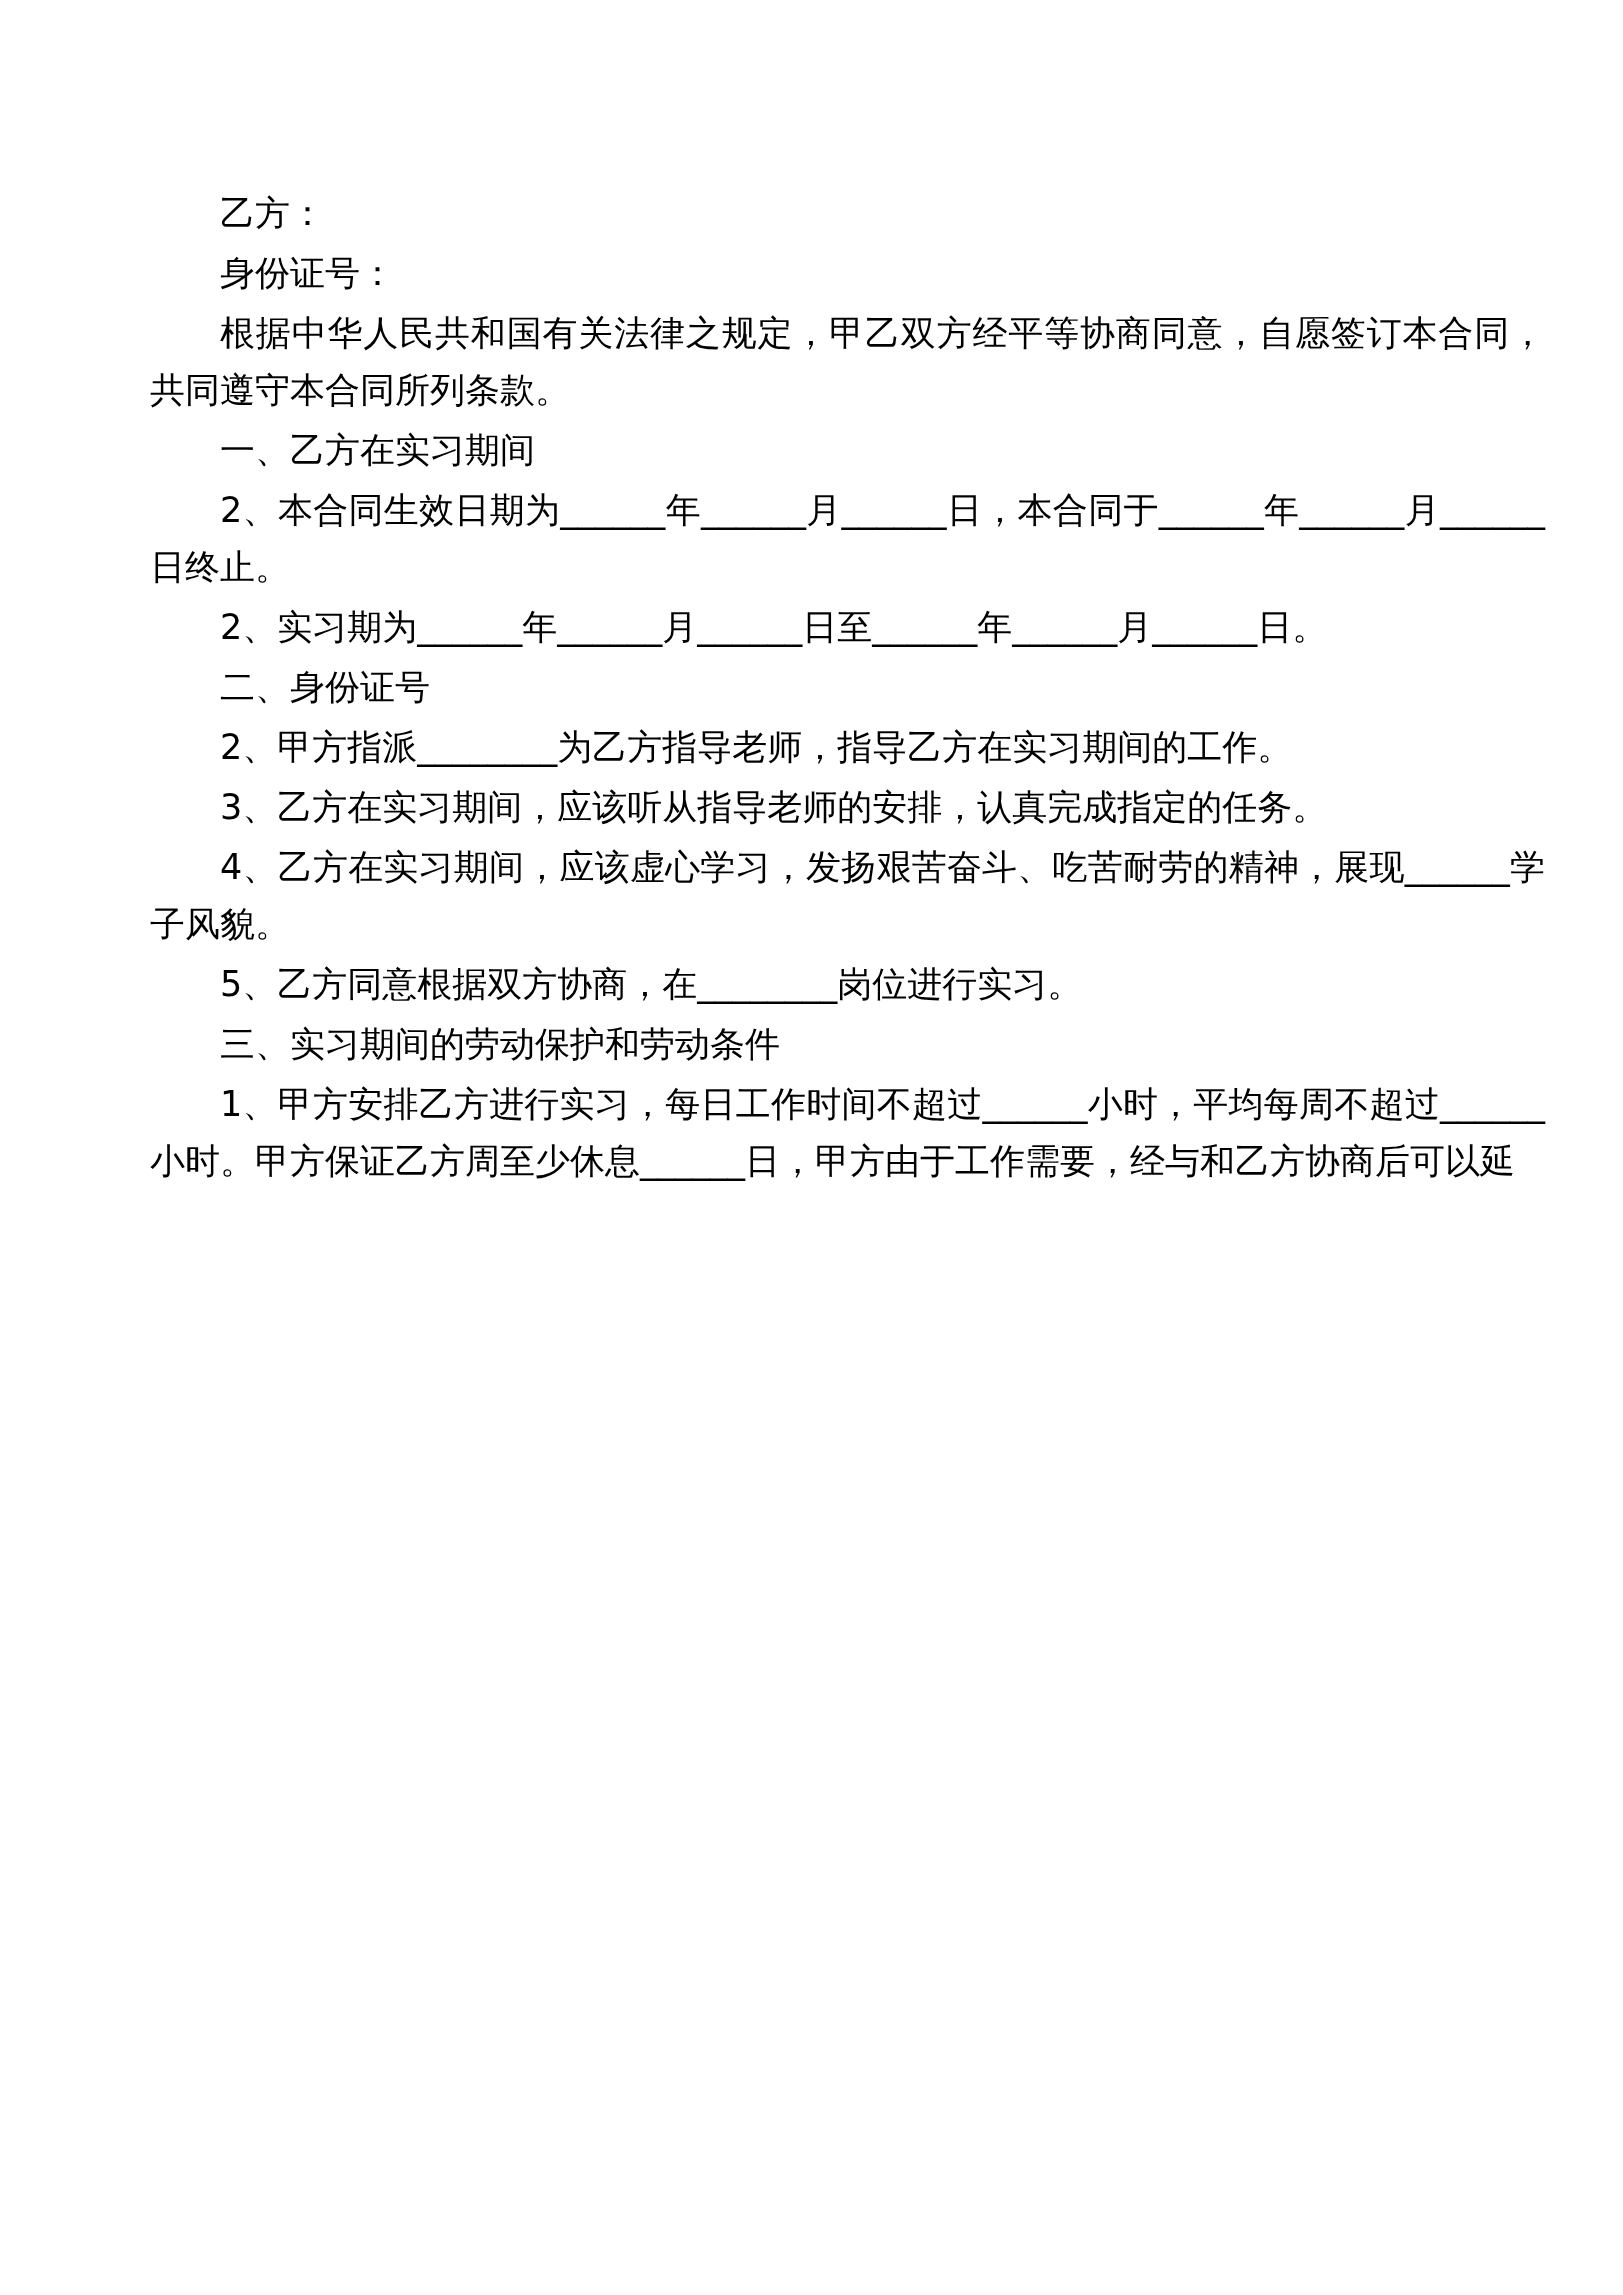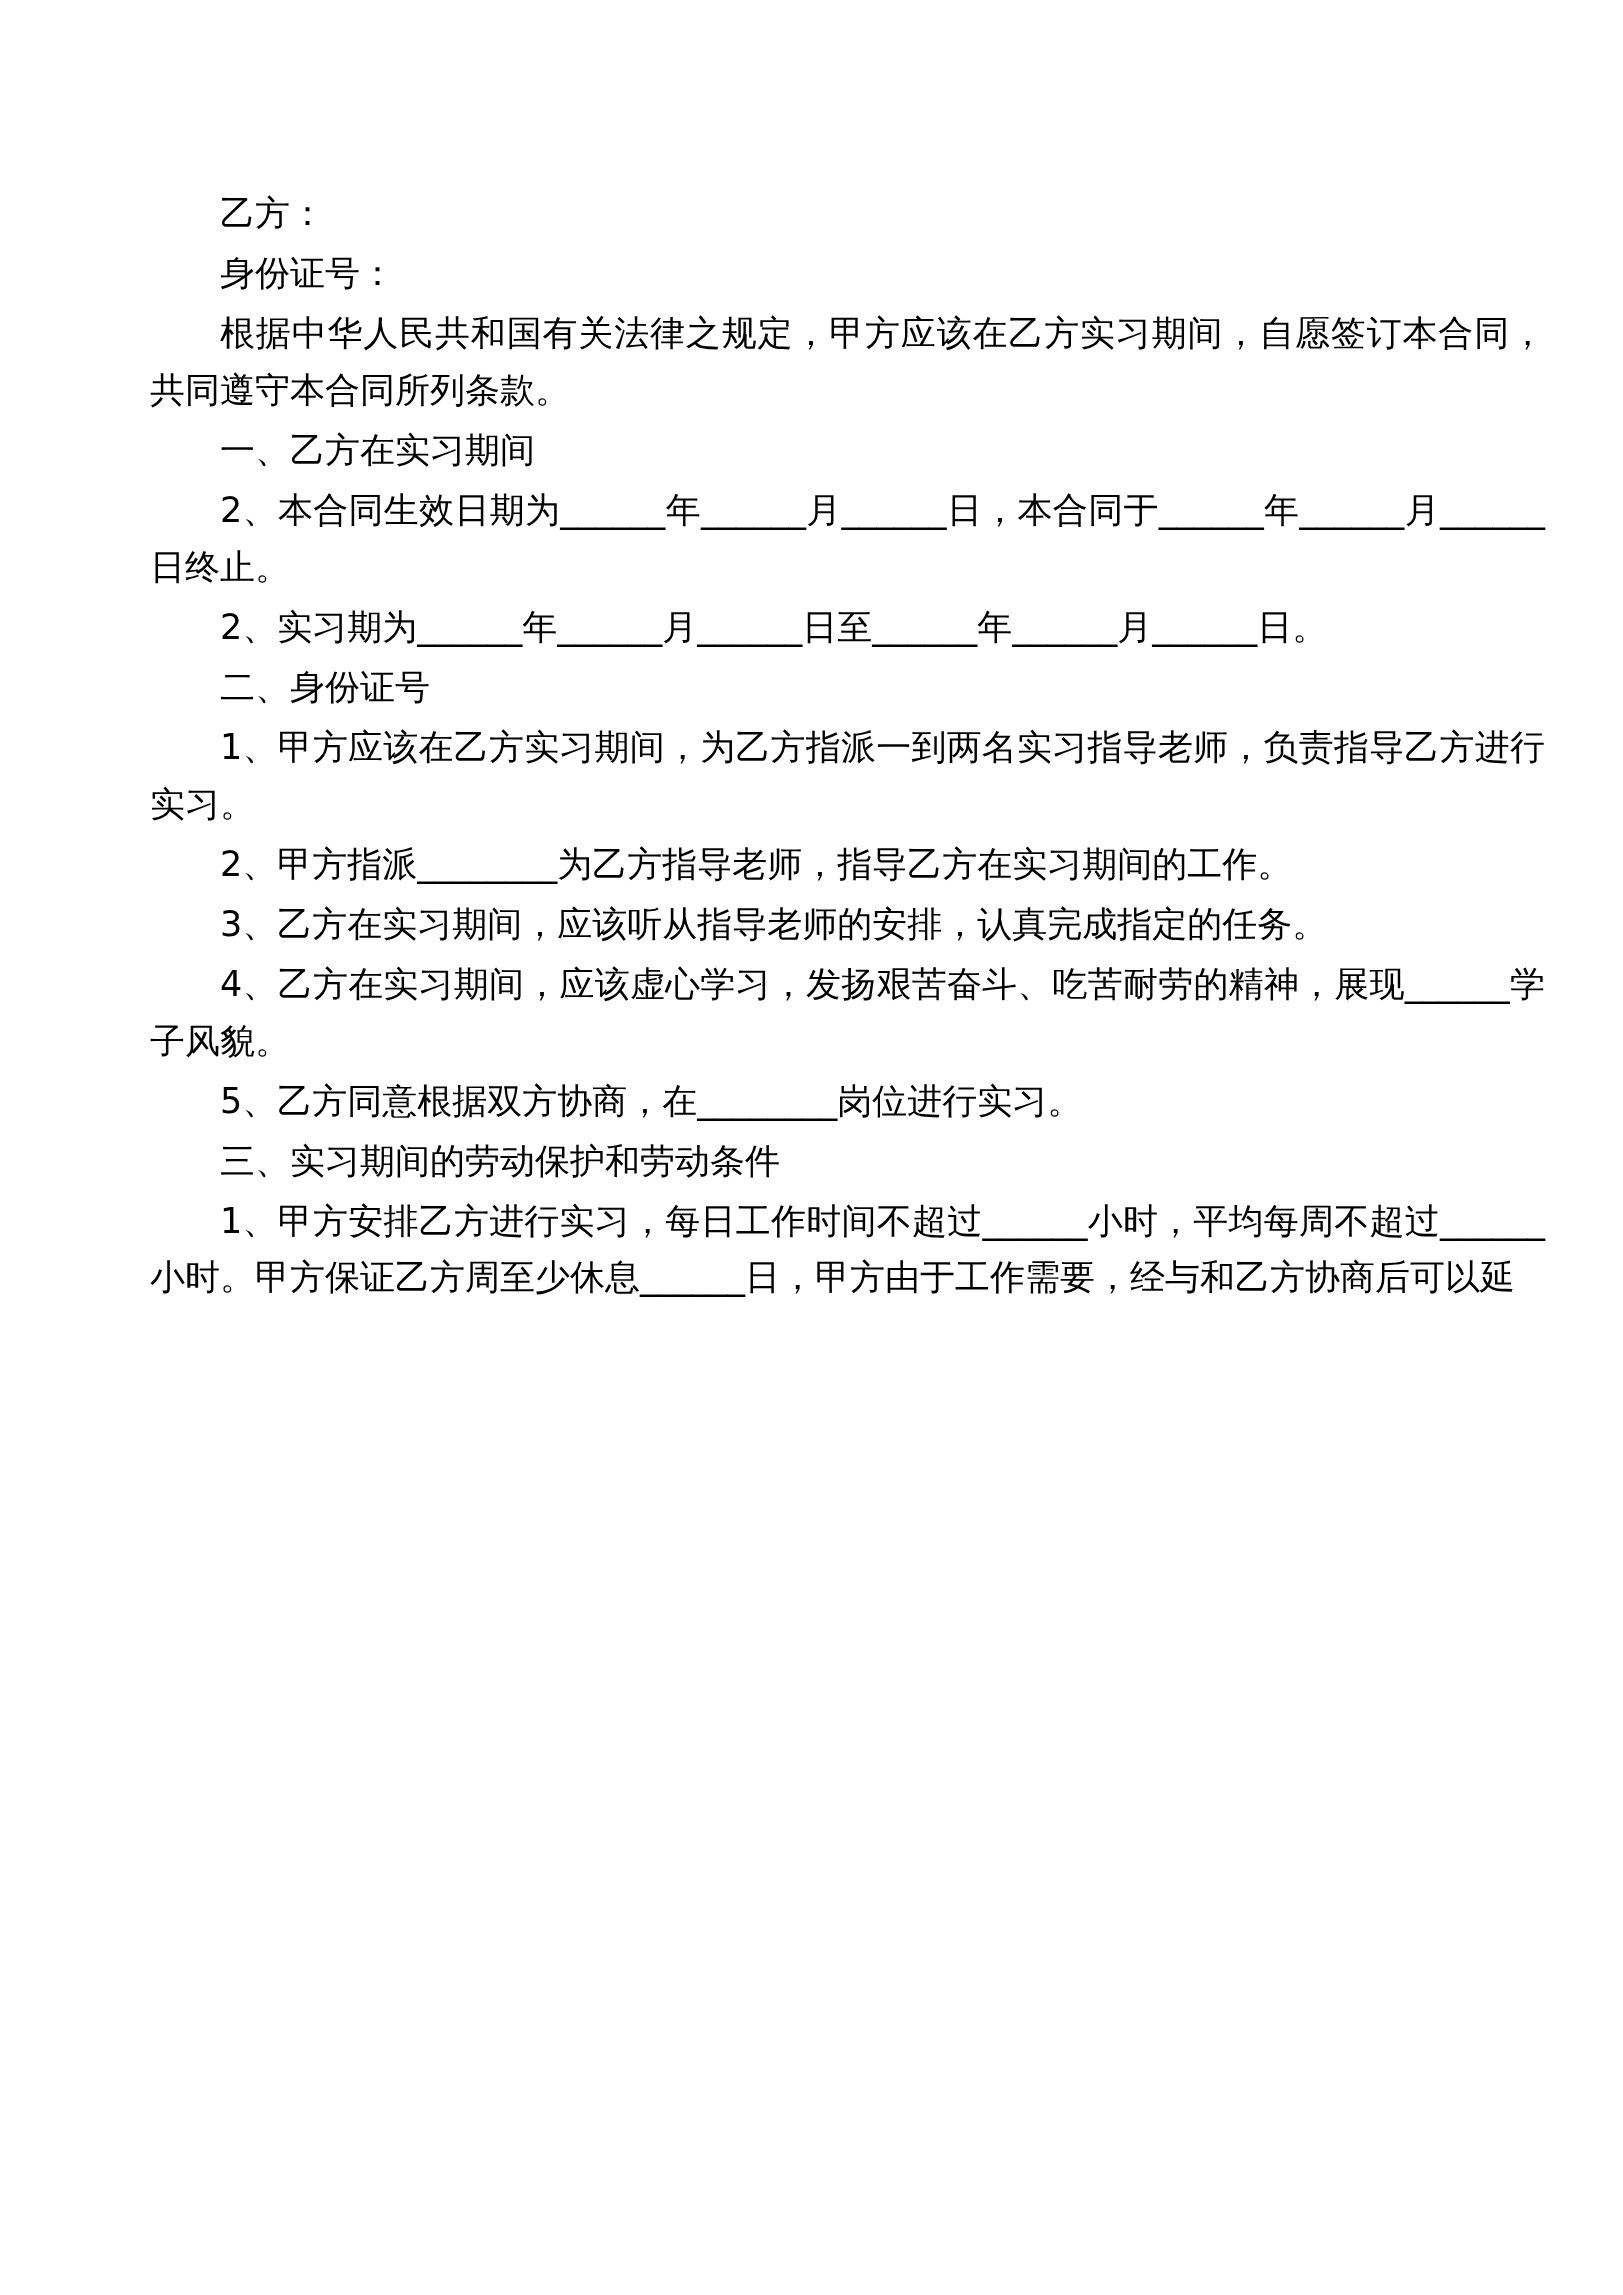--- a/index.html
+++ b/index.html
@@ -38,26 +38,25 @@
   }
 </style>
 </head>
 <body>
 
 <div class="page">
   <div class="doc-body">
 
     <p class="para indent2">乙方：</p>
     <p class="para indent2">身份证号：</p>
-    <p class="para indent2">根据中华人民共和国有关法律之规定，甲方应该在乙方实习期间，自愿签订本合同，共同遵守本合同所列条款。</p>
+    <p class="para indent2">根据中华人民共和国有关法律之规定，甲乙双方经平等协商同意，自愿签订本合同，共同遵守本合同所列条款。</p>
     <p class="para indent2">一、乙方在实习期间</p>
     <p class="para indent2">2、本合同生效日期为______年______月______日，本合同于______年______月______日终止。</p>
     <p class="para indent2">2、实习期为______年______月______日至______年______月______日。</p>
     <p class="para indent2">二、身份证号</p>
-    <p class="para indent2">1、甲方应该在乙方实习期间，为乙方指派一到两名实习指导老师，负责指导乙方进行实习。</p>
     <p class="para indent2">2、甲方指派________为乙方指导老师，指导乙方在实习期间的工作。</p>
     <p class="para indent2">3、乙方在实习期间，应该听从指导老师的安排，认真完成指定的任务。</p>
     <p class="para indent2">4、乙方在实习期间，应该虚心学习，发扬艰苦奋斗、吃苦耐劳的精神，展现______学子风貌。</p>
     <p class="para indent2">5、乙方同意根据双方协商，在________岗位进行实习。</p>
     <p class="para indent2">三、实习期间的劳动保护和劳动条件</p>
     <p class="para indent2">1、甲方安排乙方进行实习，每日工作时间不超过______小时，平均每周不超过______小时。甲方保证乙方周至少休息______日，甲方由于工作需要，经与和乙方协商后可以延</p>
 
   </div>
 </div>
 

